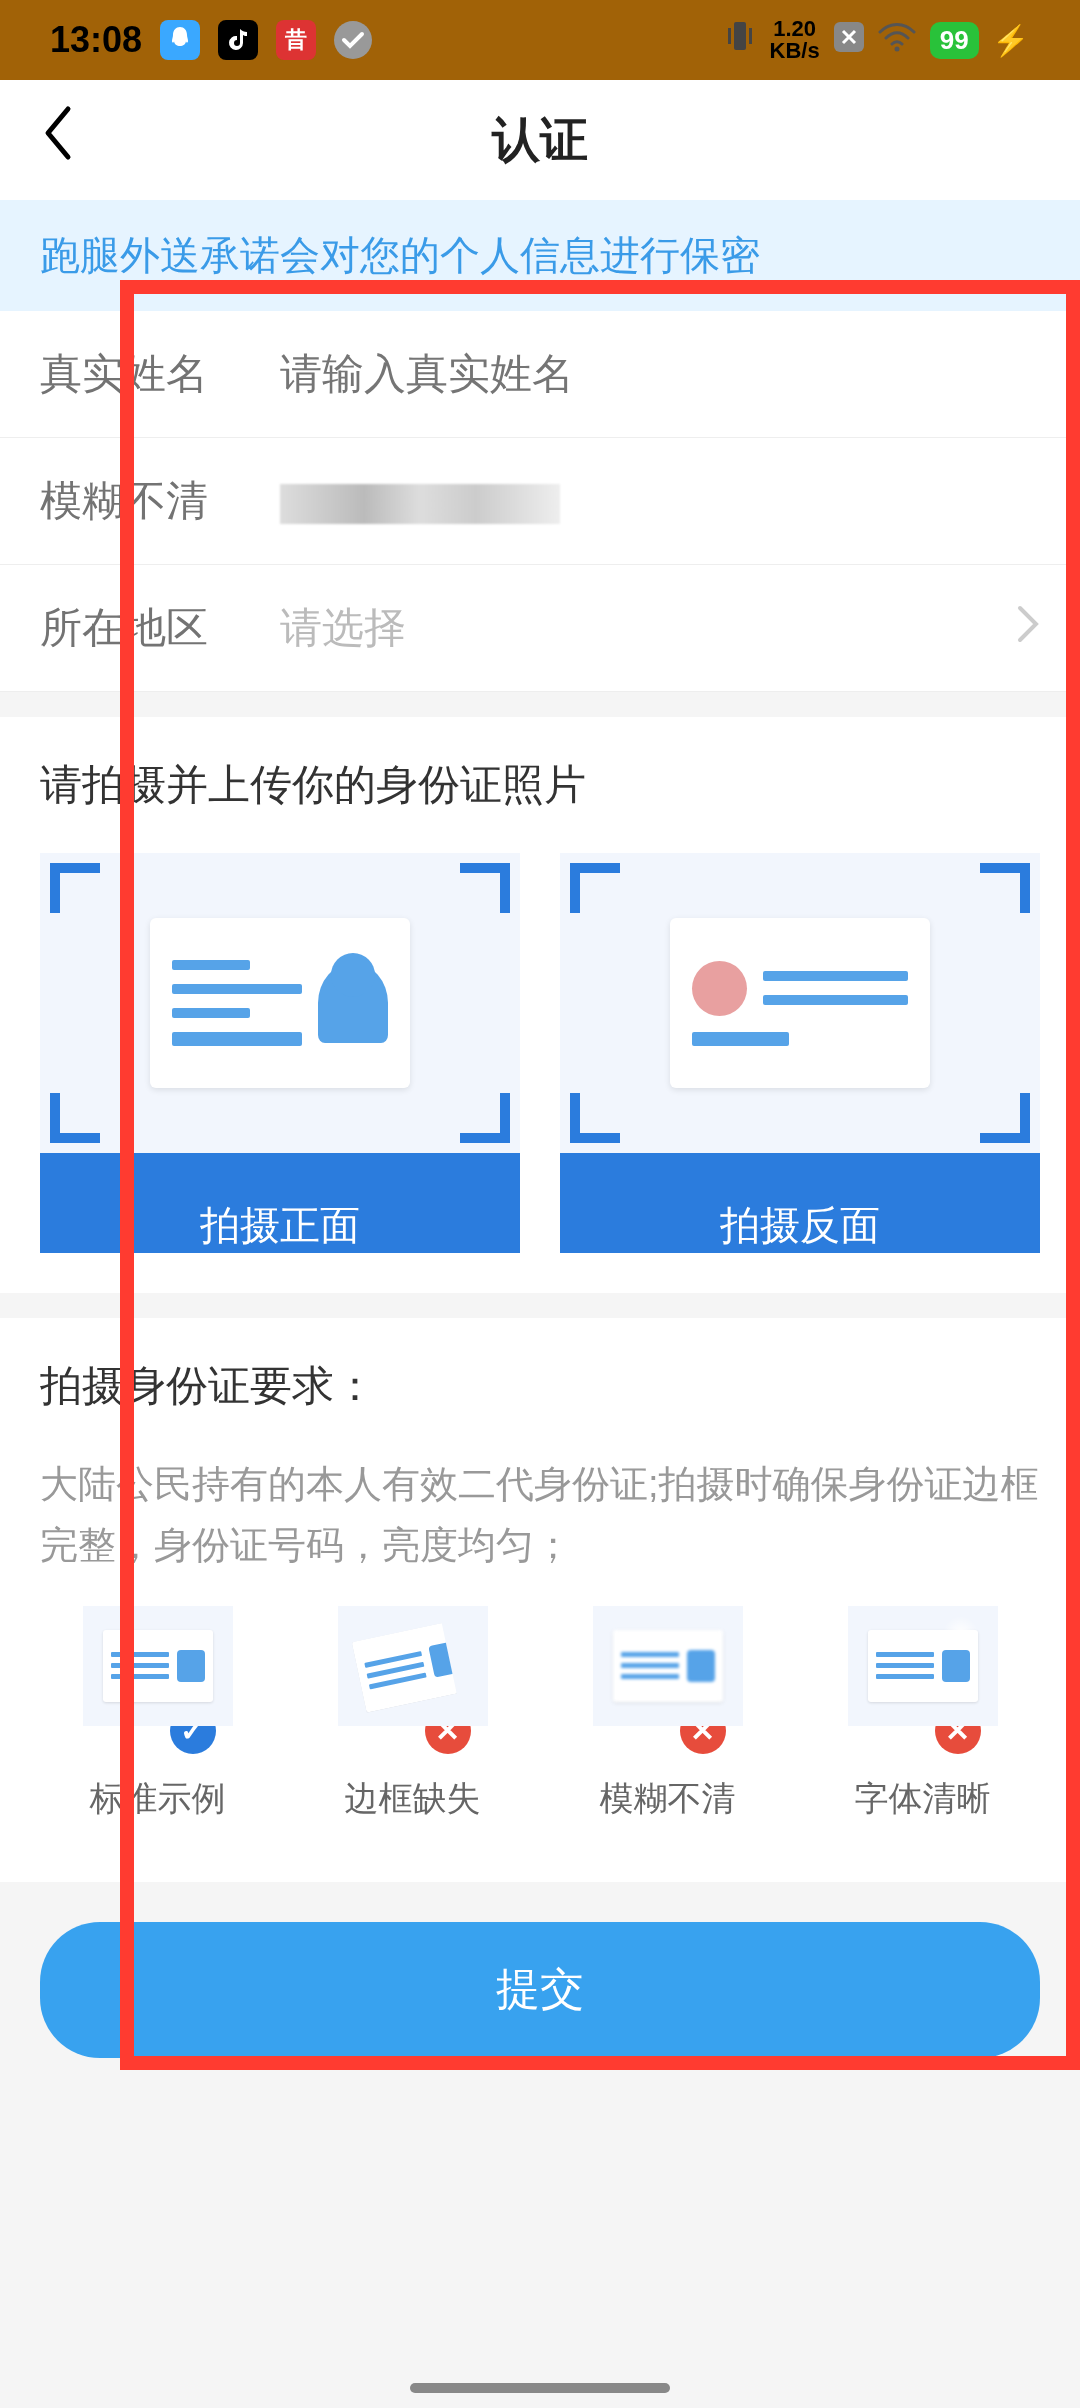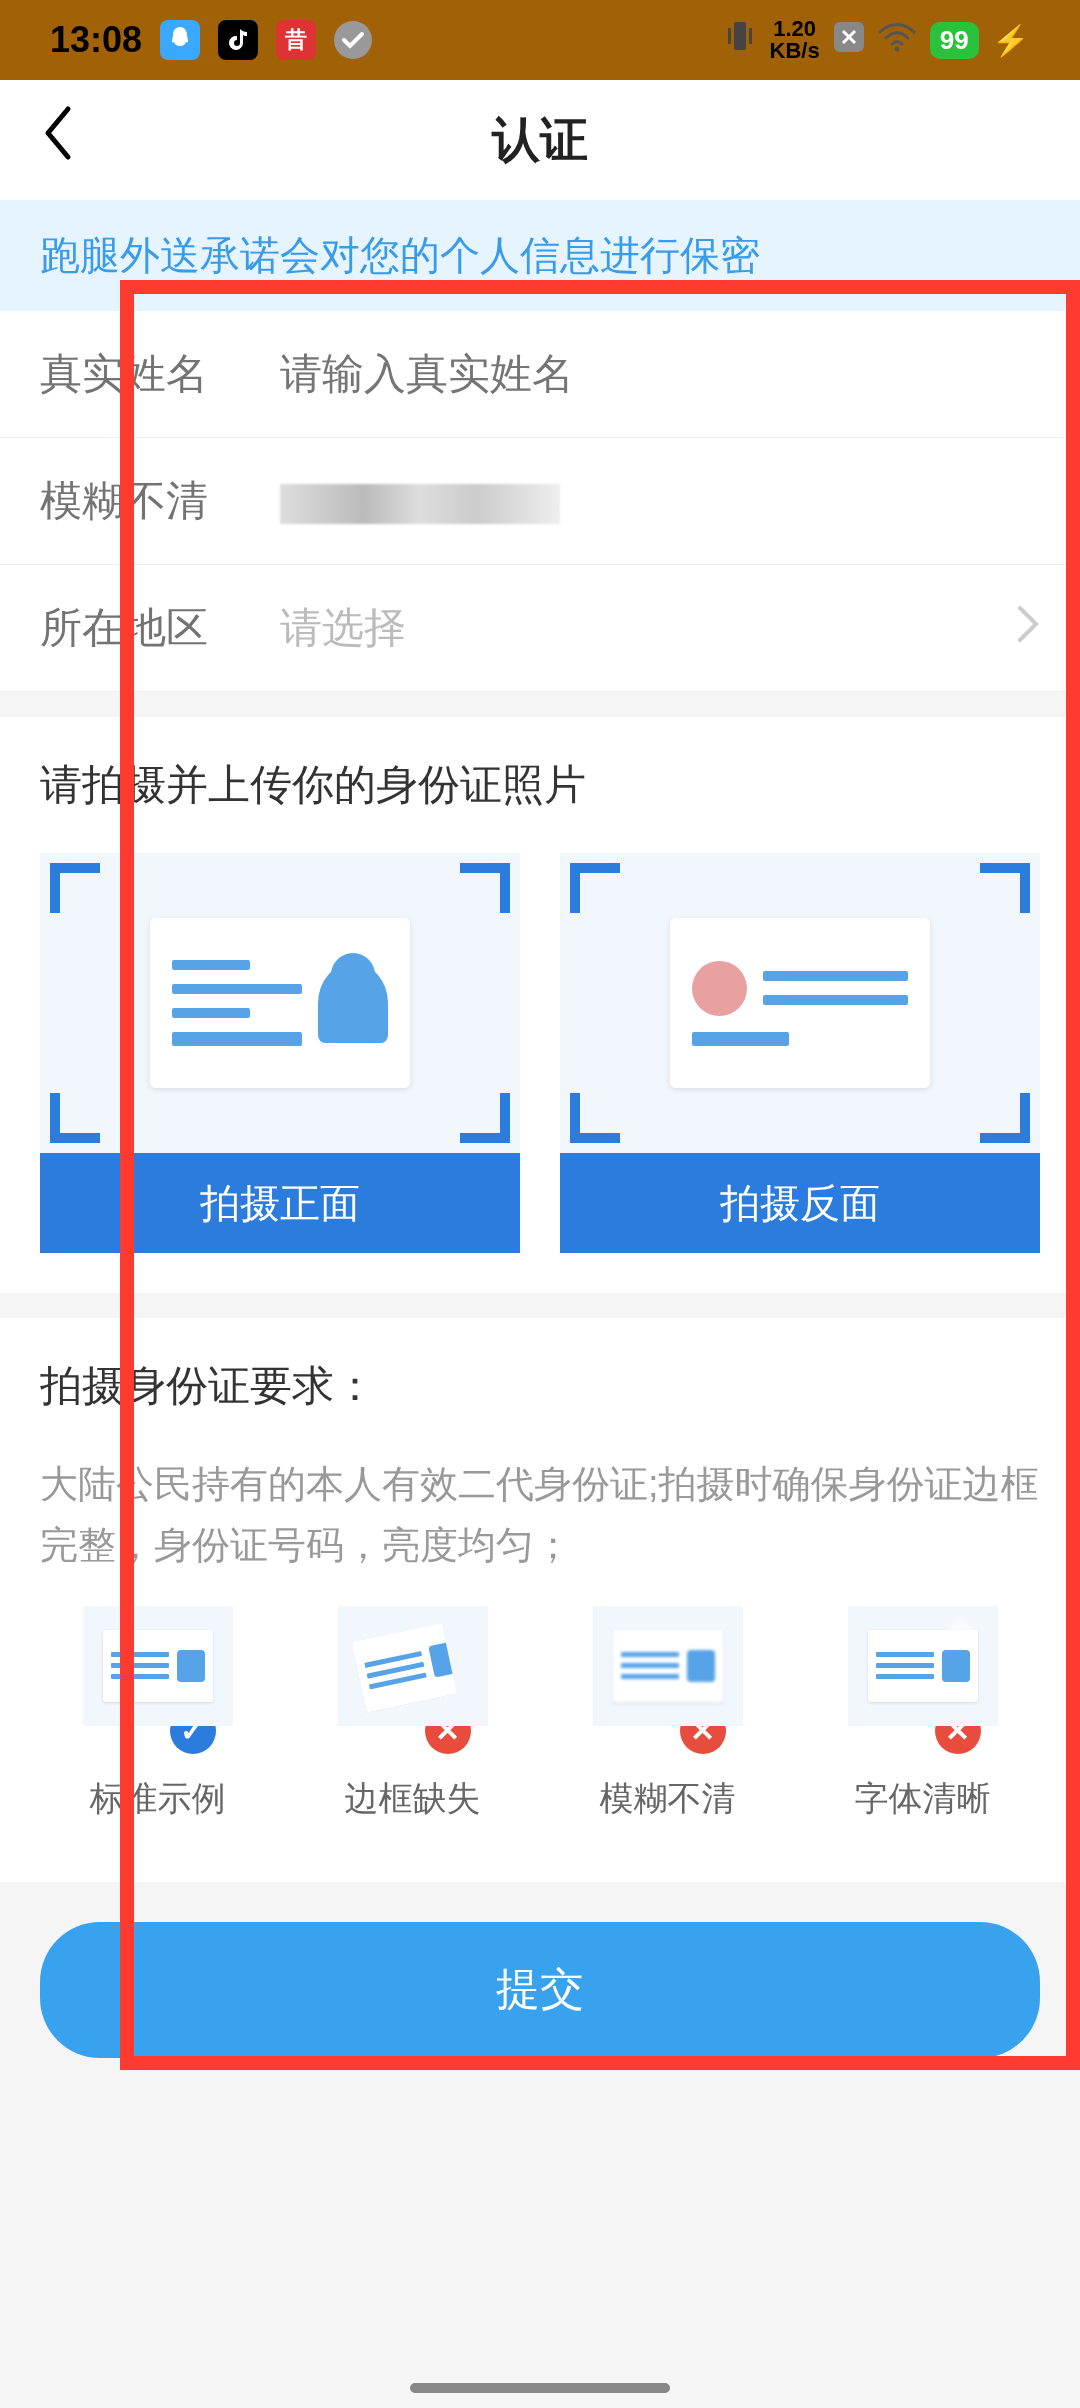--- a/index.html
+++ b/index.html
@@ -118,21 +118,21 @@
       content:""; position:absolute; width:44px; height:44px; background:#56a3e8;
       border-radius:50%; top:-10px; left:13px;
     }
     .id-back { display:flex; flex-direction:column; gap:16px; width:100%; }
     .id-emblem {
       width:55px; height:55px; background:#e8a0a0; border-radius:50%;
     }
     .id-back-row1 { display:flex; gap:16px; align-items:center; }
     .capture-btn {
       height: 100px; background:#2b7cdd; color:#fff;
-      display:flex; align-items:center; justify-content:center;
+      display:flex; align-items:flex-end; justify-content:center;
       font-size: 40px;
     }
     
     .req-desc { font-size: 38px; color:#999; line-height:1.6; margin-bottom: 30px; }
     .examples-row { display:flex; gap: 20px; padding-bottom: 20px; }
     .example { flex:1; display:flex; flex-direction:column; align-items:center; gap: 6px; }
     .example-img {
       width: 150px; height: 120px; background:#f2f6fd; position:relative;
       display:flex; align-items:center; justify-content:center;
     }

